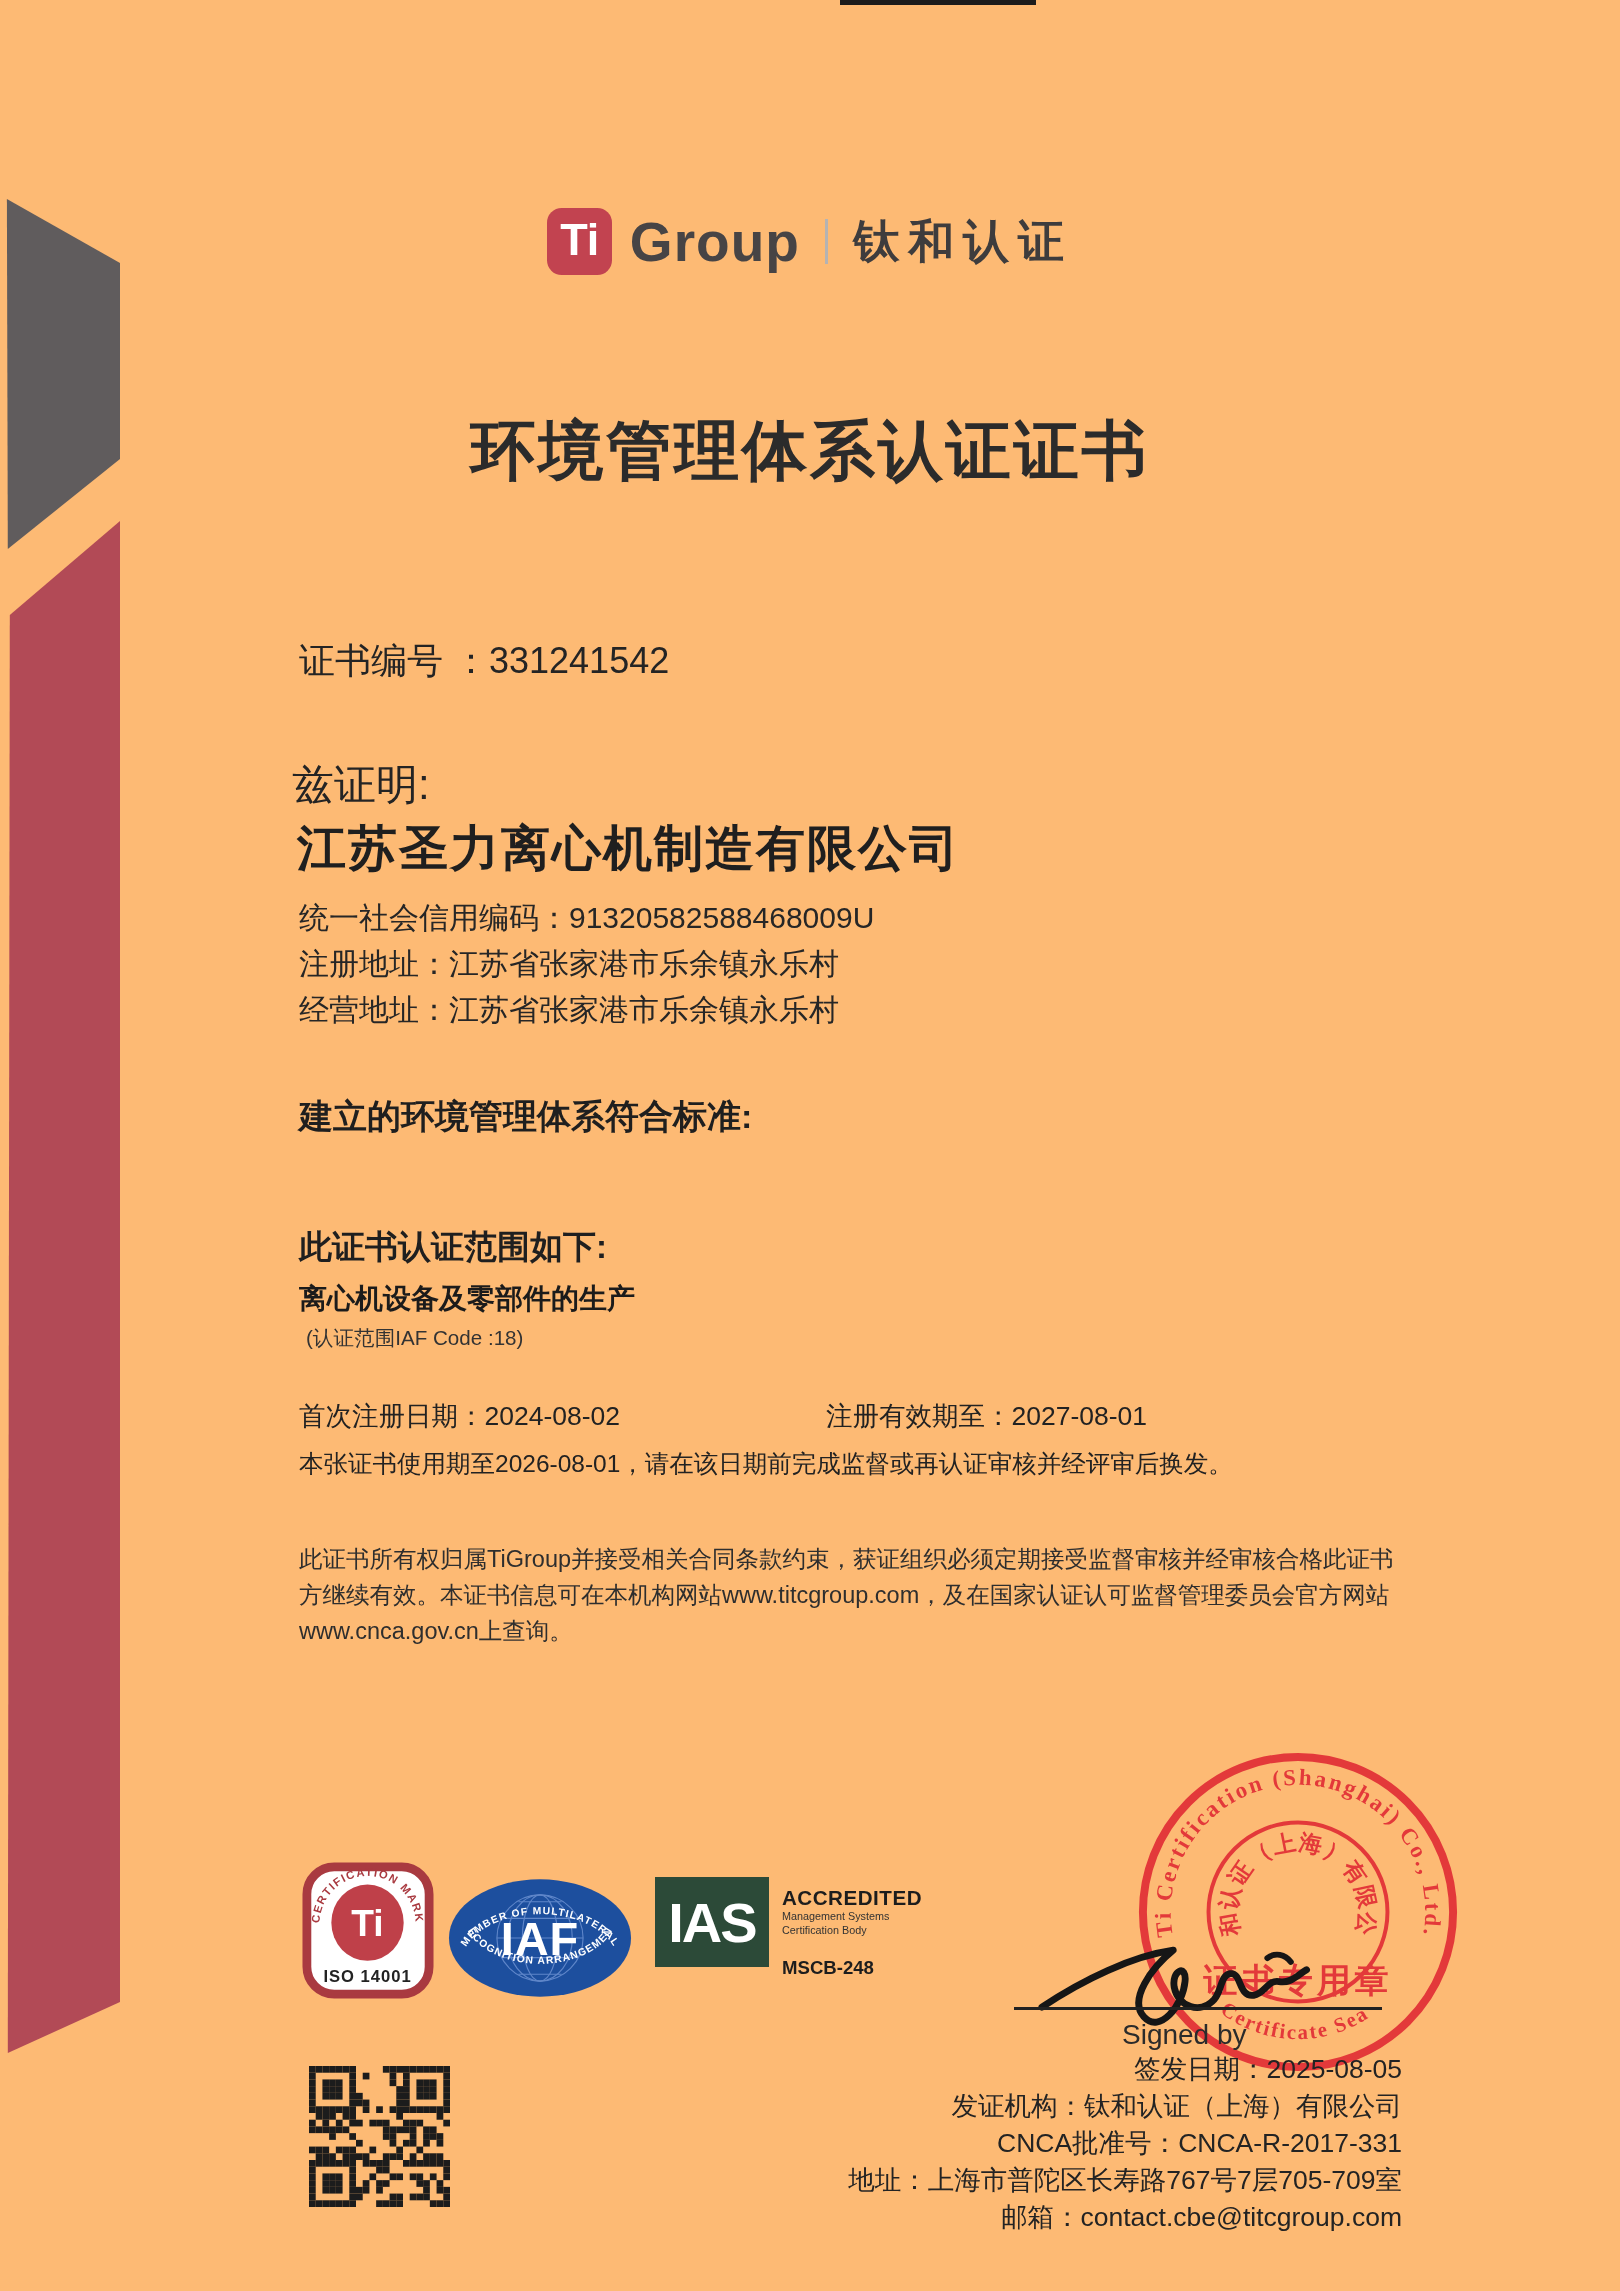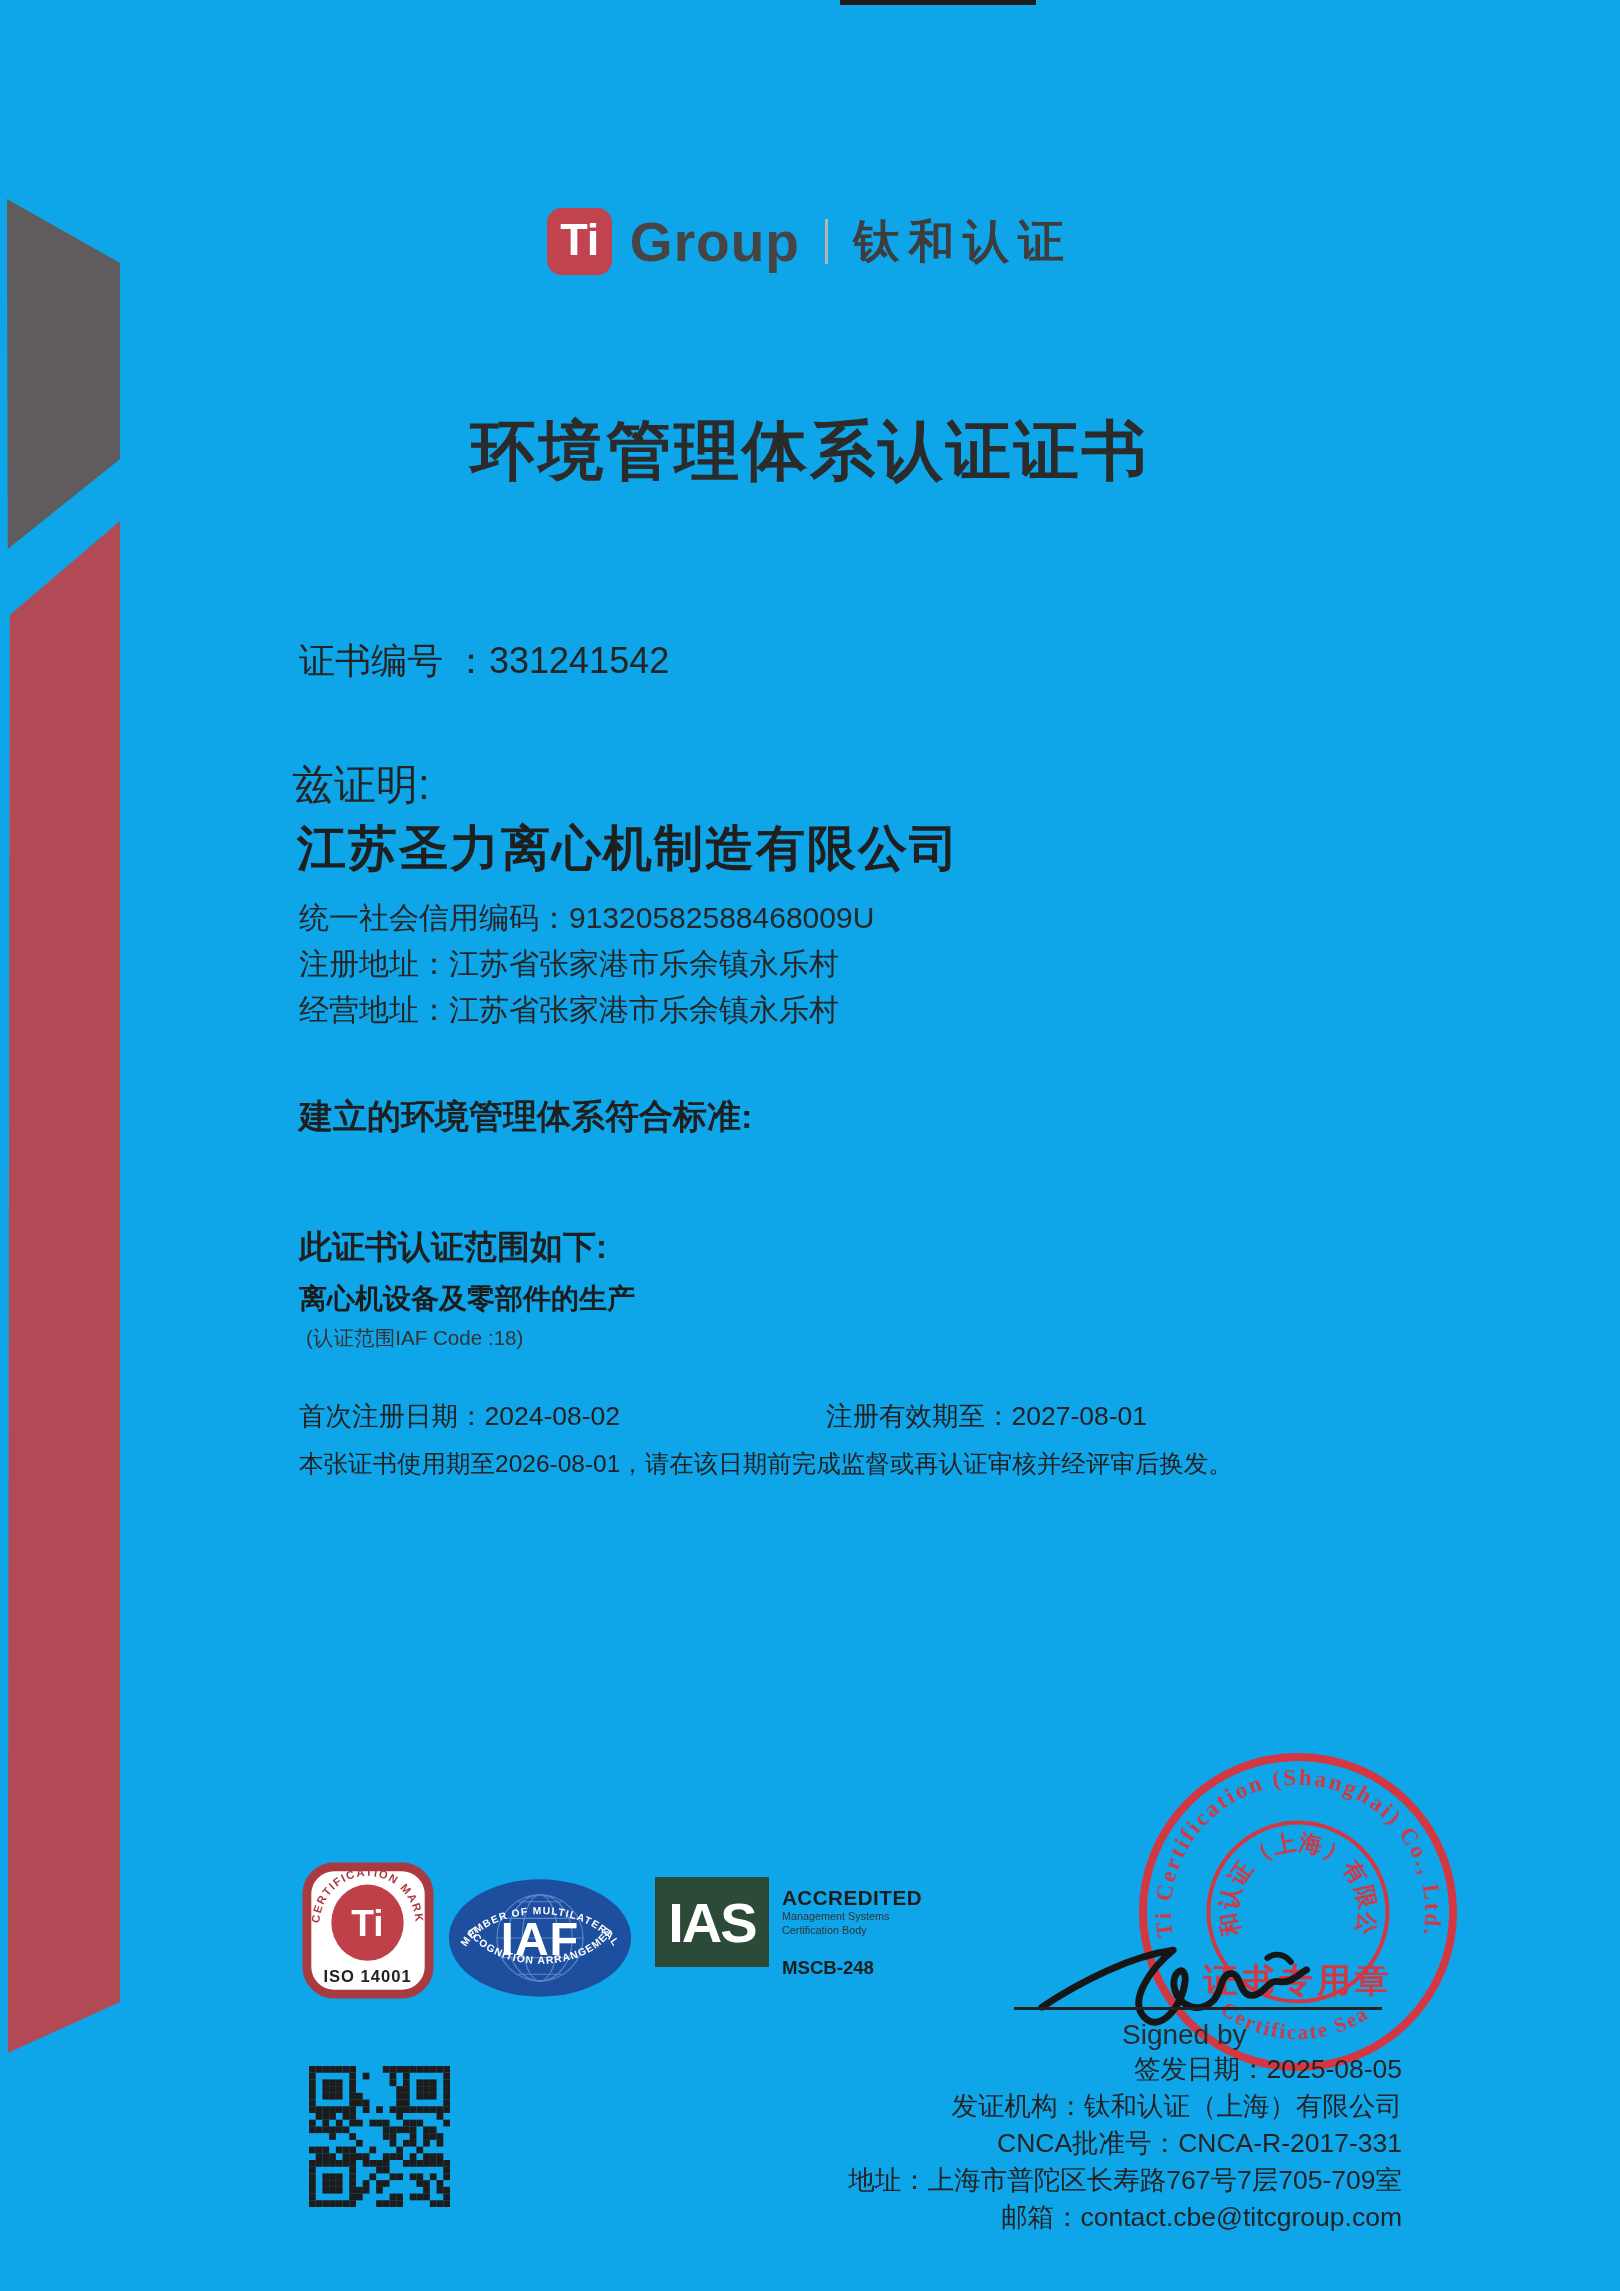--- a/index.html
+++ b/index.html
@@ -1,17 +1,17 @@
 <!DOCTYPE html>
 <html><head>
 <meta charset="utf-8">
 <style>
   html,body{margin:0;padding:0;background:#e8e8e8;}
   .page{
-    position:relative;width:1620px;height:2292px;background:#0ea5e9;
+    position:relative;width:1620px;height:2292px;background:#fdba74;
     font-family:"Liberation Sans","DejaVu Sans",sans-serif;color:#242424;overflow:hidden;margin:0 auto;
   }
   .abs{position:absolute;}
   
   .ribbon-gray{left:0;top:0;width:127px;height:608px;background:#605c5d;
     clip-path:polygon(6.9px 199px,120px 263px,120px 459px,7.8px 549px);}
   .ribbon-red{left:0;top:0;width:127px;height:2068px;background:#b24a56;
     clip-path:polygon(9.8px 615px,120px 521px,120px 2002px,7.8px 2053px);}
   .scan-top{left:840px;top:0;width:196px;height:4.9px;background:#1c1c1c;}
   
@@ -100,20 +100,21 @@
   <div class="abs t iaf-code">(认证范围IAF Code :18)</div>
 
   <div class="abs t dates date-a">
     <span>首次注册日期：</span><span>2024-08-02</span>
   </div>
   <div class="abs t dates date-b">
     <span>注册有效期至：</span><span>2027-08-01</span>
   </div>
   <div class="abs t note">本张证书使用期至2026-08-01，请在该日期前完成监督或再认证审核并经评审后换发。</div>
 
+  <div class="abs legal">此证书所有权归属TiGroup并接受相关合同条款约束，获证组织必须定期接受监督审核并经审核合格此证书方继续有效。本证书信息可在本机构网站www.titcgroup.com，及在国家认证认可监督管理委员会官方网站www.cnca.gov.cn上查询。</div>
 
   <svg class="abs" style="left:302px;top:1862px;" width="132" height="137" viewBox="0 0 135 140" xmlns="http://www.w3.org/2000/svg">
     <rect x="5" y="5" width="125" height="130" rx="28" fill="#ffffff" stroke="#a93a40" stroke-width="9"></rect>
     <ellipse cx="67" cy="62" rx="37" ry="39" fill="#bf4049"></ellipse>
     <text x="67" y="76" text-anchor="middle" font-size="38" font-weight="bold" fill="#ffffff" font-family="Liberation Sans, sans-serif">Ti</text>
     <defs>
         <path id="tiArc" d="M 21,80 A 49,49 0 1 1 113,80" fill="none"></path>
       </defs>
     <text font-size="11.5" font-weight="bold" fill="#a93a40" letter-spacing="1.5" font-family="Liberation Sans, sans-serif">
       <textPath href="#tiArc" startOffset="50%" text-anchor="middle">CERTIFICATION MARK</textPath>

